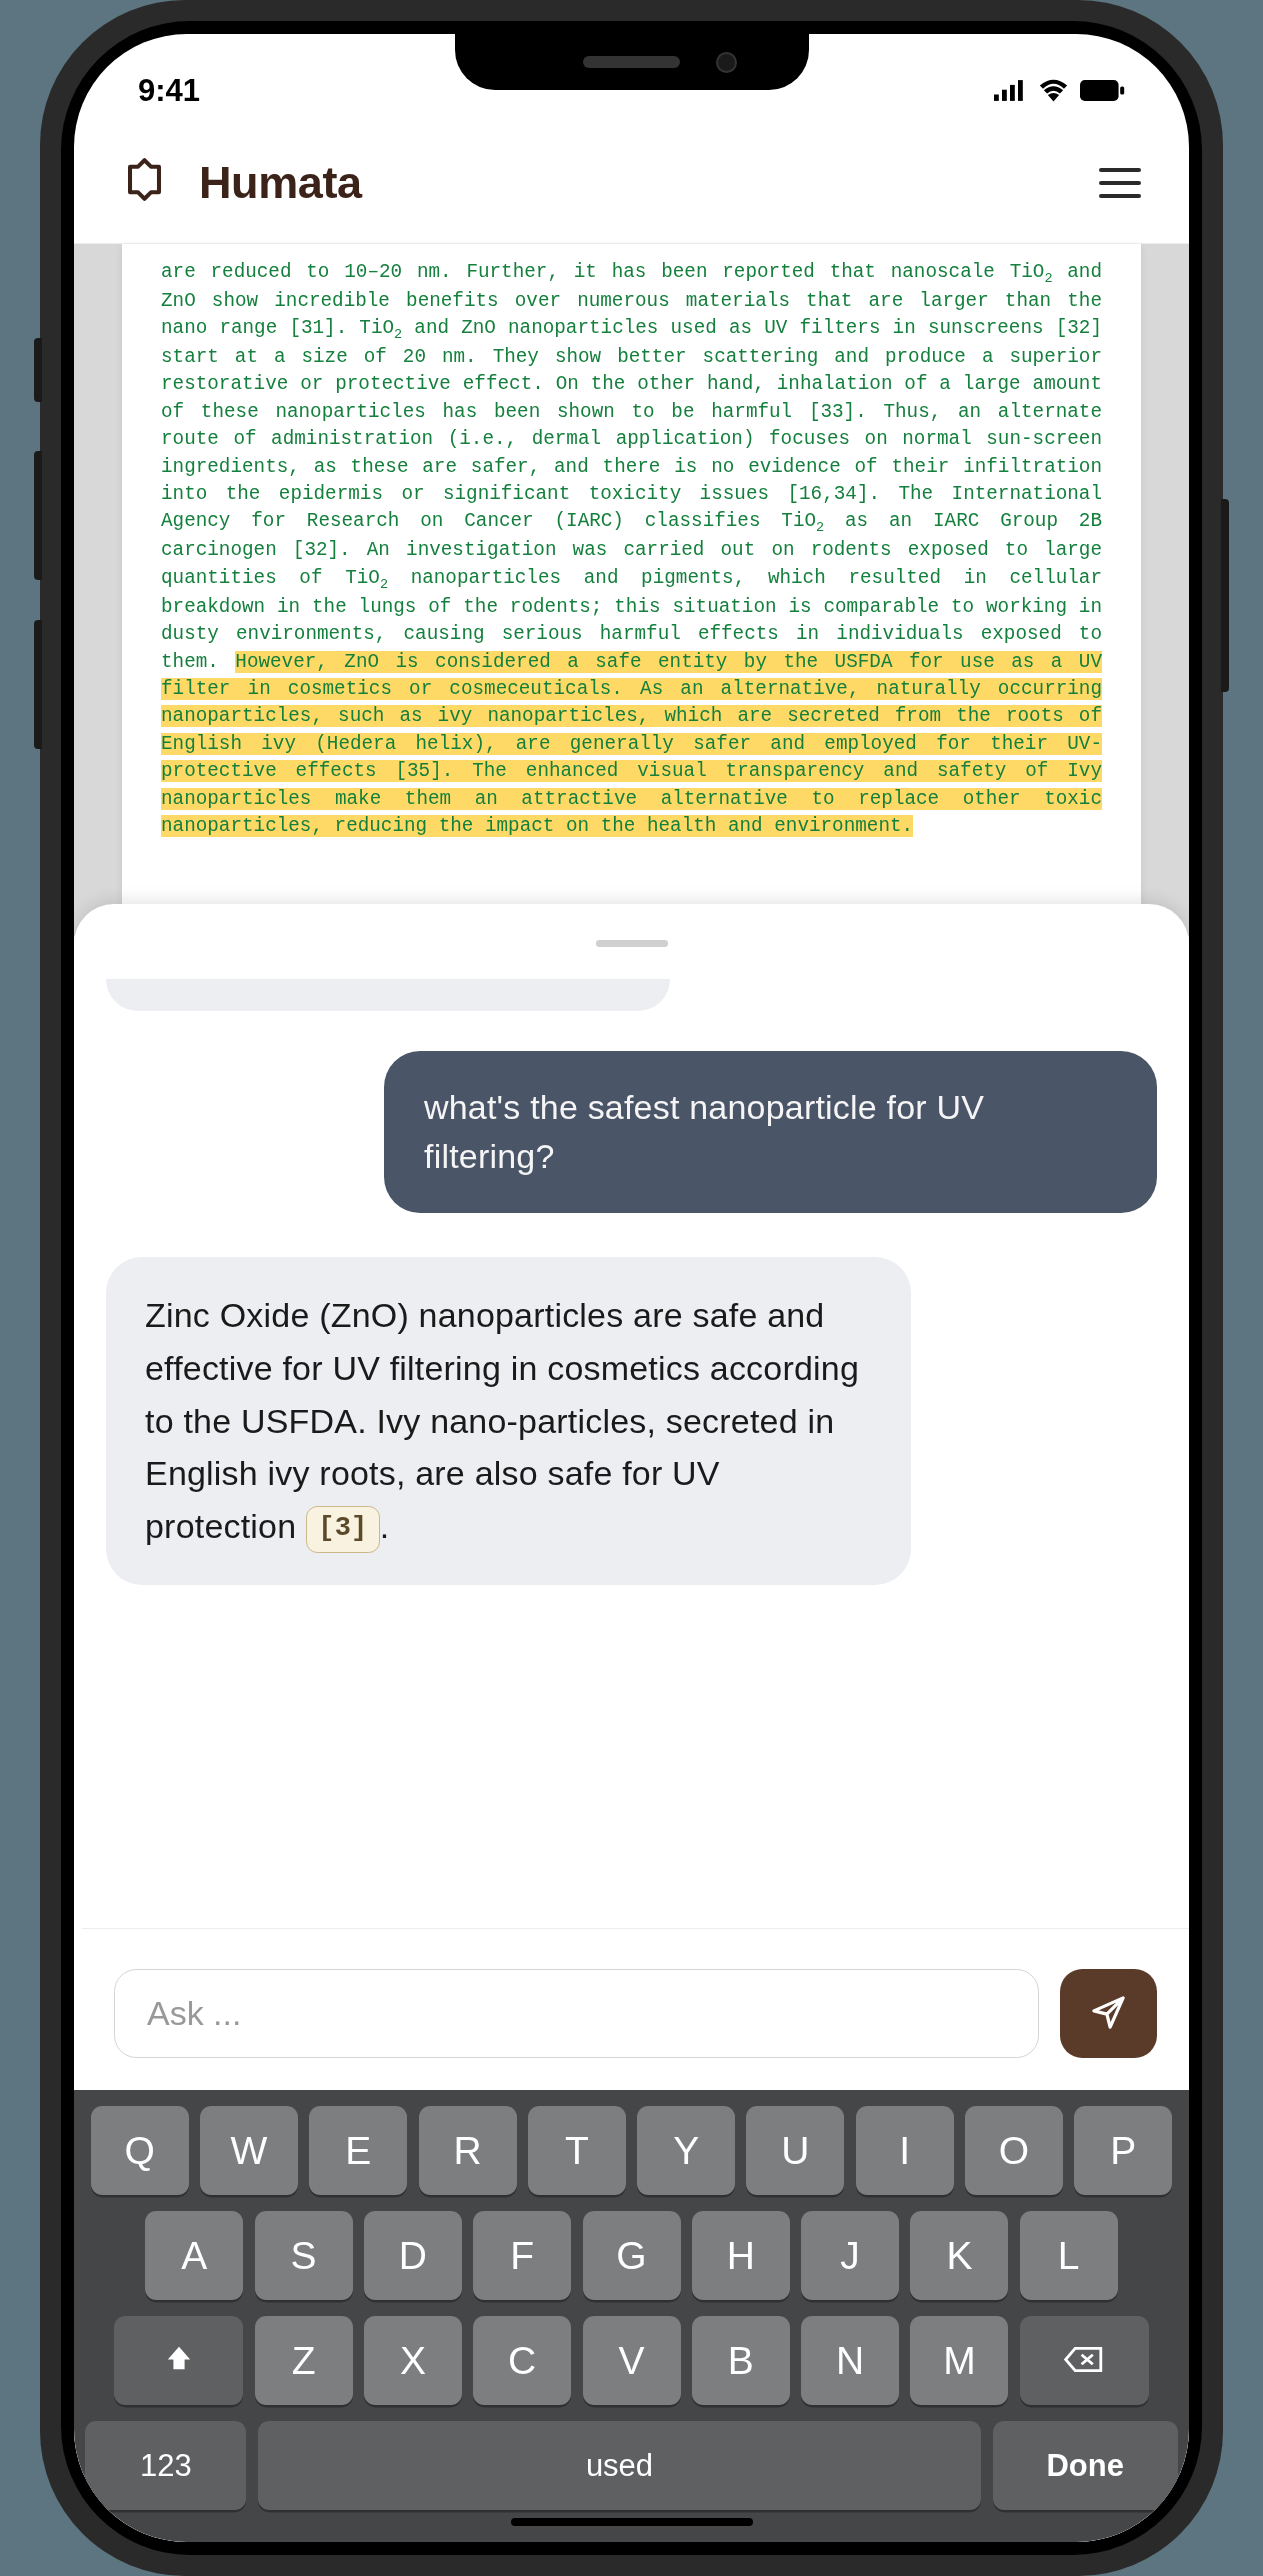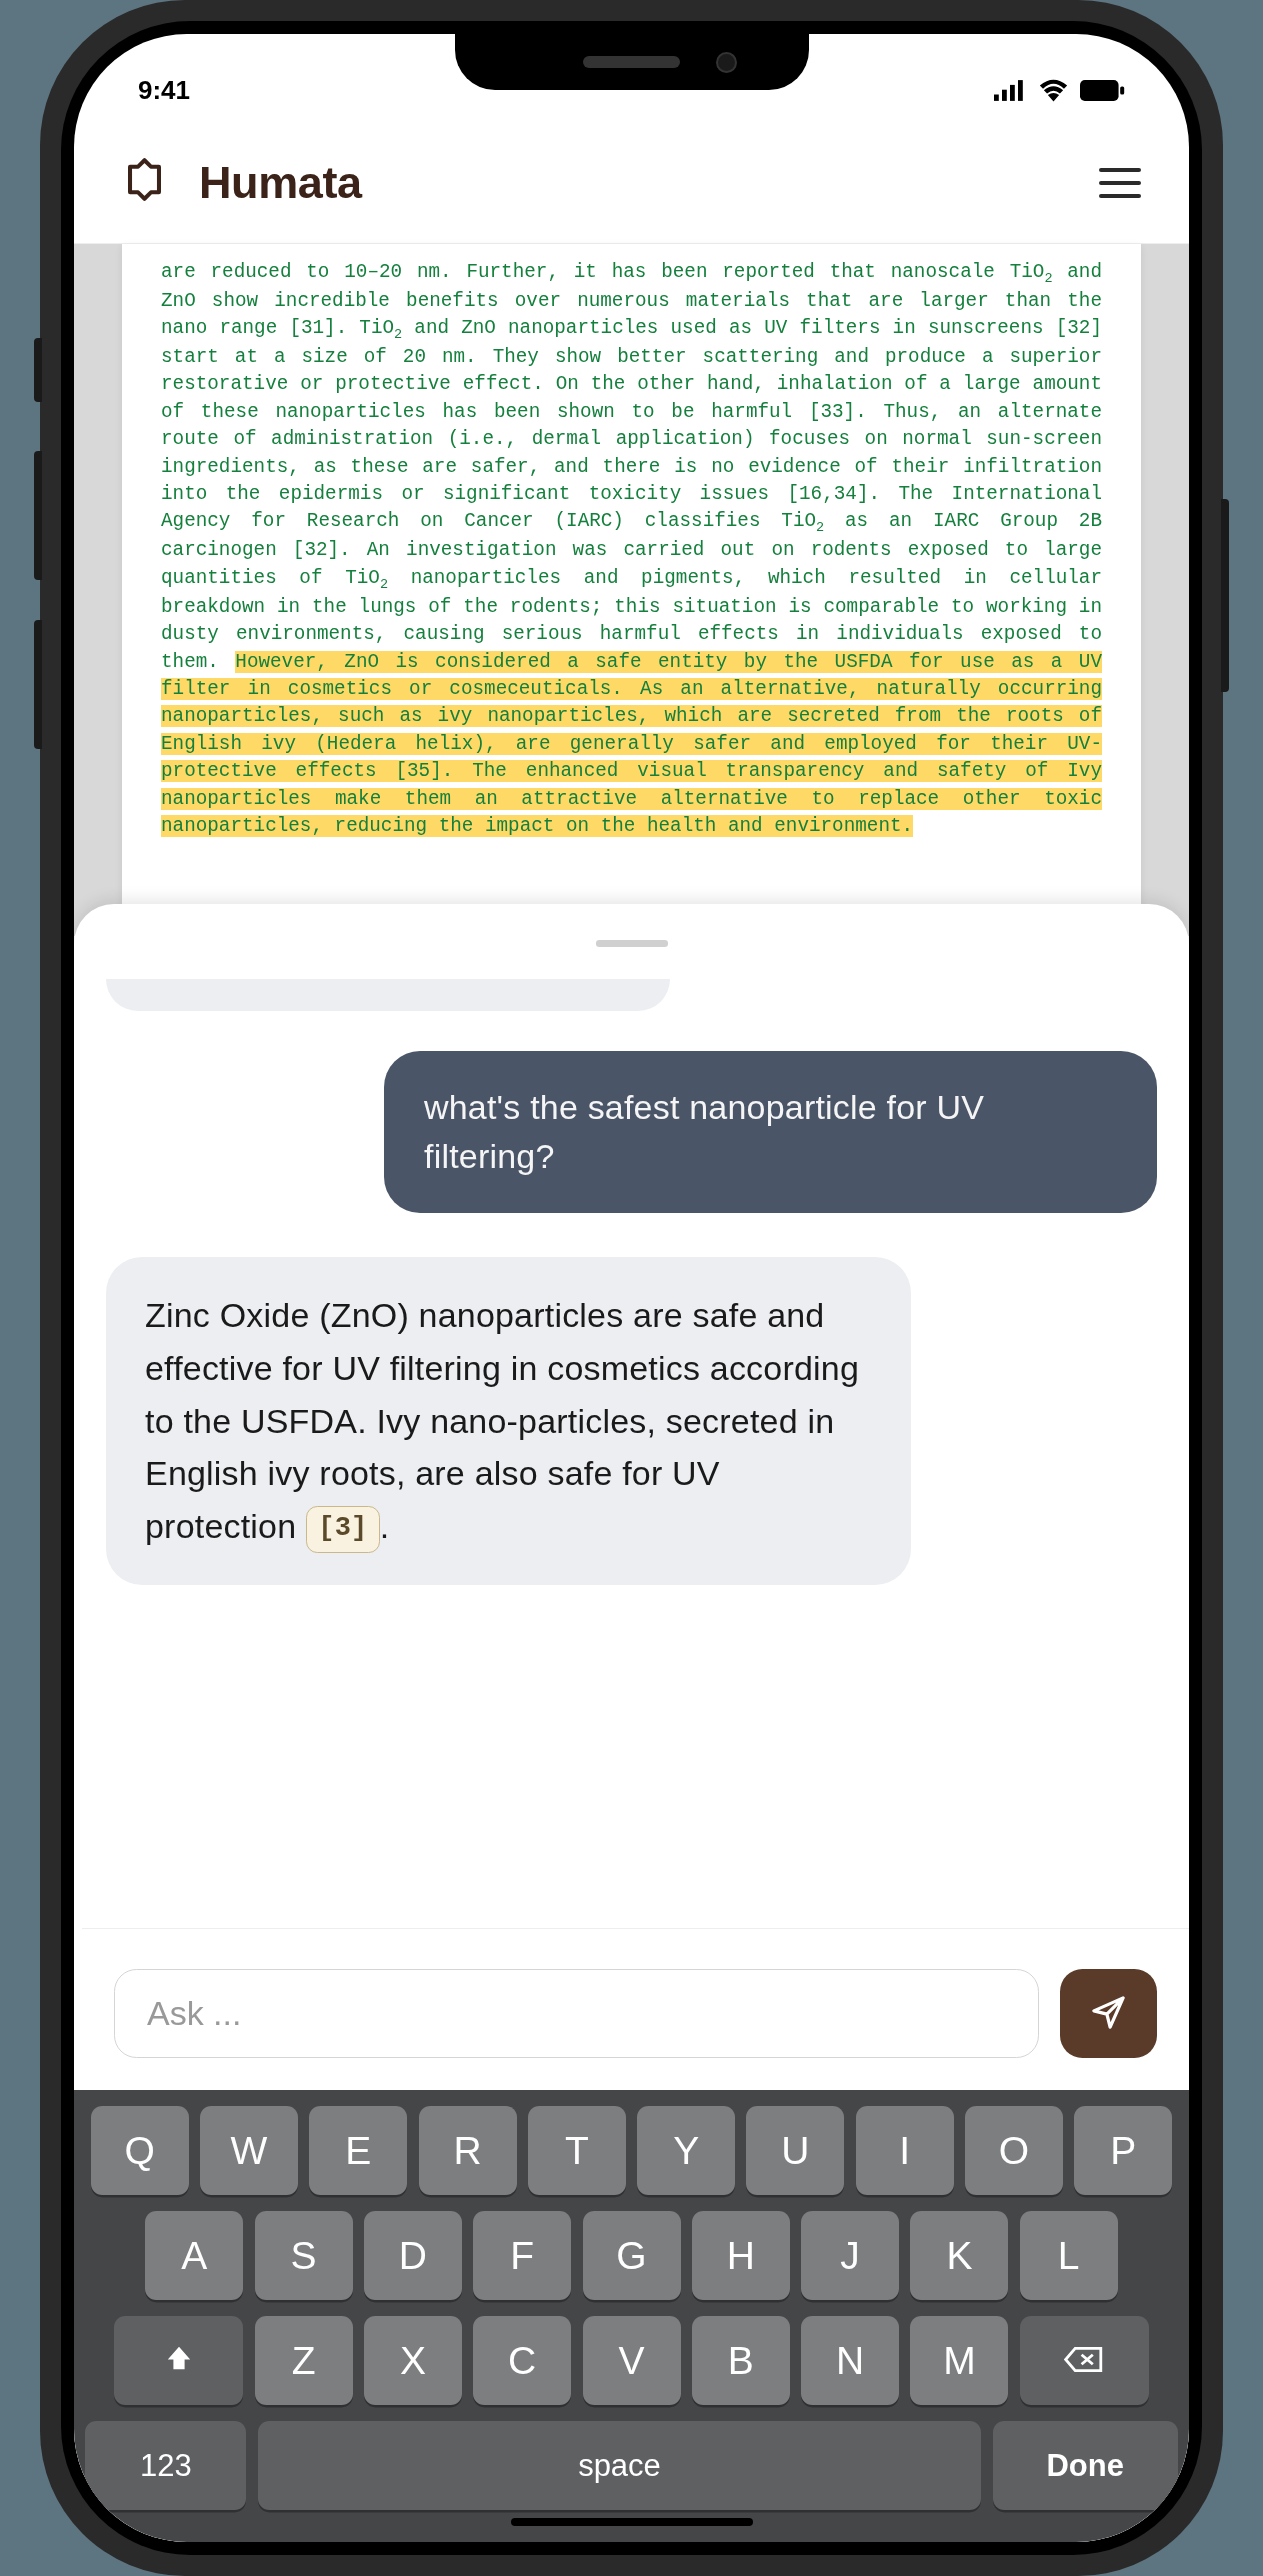--- a/index.html
+++ b/index.html
@@ -71,21 +71,21 @@
 .side-btn-left1 { position:absolute; left:-6.4px; top:338px; width:8px; height:64px; background:#1a1a1a; border-radius:4px 0 0 4px; }
 .side-btn-left2 { position:absolute; left:-6.4px; top:451px; width:8px; height:129px; background:#1a1a1a; border-radius:4px 0 0 4px; }
 .side-btn-left3 { position:absolute; left:-6.4px; top:620px; width:8px; height:129px; background:#1a1a1a; border-radius:4px 0 0 4px; }
 .side-btn-right { position:absolute; right:-6.4px; top:499px; width:8px; height:193px; background:#1a1a1a; border-radius:0 4px 4px 0; }
 .status-bar {
   height: 89px;
   display: flex;
   justify-content: space-between;
   align-items: center;
   padding: 24px 64px 0;
-  font-size: 26px;
+  font-size: 31px;
   font-weight: 600;
   color: #000;
 }
 .status-right { display: flex; align-items: center; gap: 11.3px; }
 .signal svg, .wifi svg, .battery svg { display: block; }
 .app-header {
   height: 121px;
   display: flex;
   align-items: center;
   justify-content: space-between;
@@ -366,21 +366,21 @@
               <span>
                 <svg width="40" height="29" viewBox="0 0 50 36" fill="none" stroke="#fff" stroke-width="3.5">
                     <path d="M14 4 L46 4 L46 32 L14 32 L2 18 Z"></path>
                     <path d="M22 12 L36 24 M36 12 L22 24"></path>
                   </svg>
               </span>
             </div>
           </div>
           <div class="kb-bottom">
             <div class="key key-123">123</div>
-            <div class="key key-space">space</div>
+            <div class="key key-space">used</div>
             <div class="key key-done">Done</div>
           </div>
         </div>
       </div>
 
       <div class="home-indicator"></div>
     </div>
   </div>
 </div>
 

